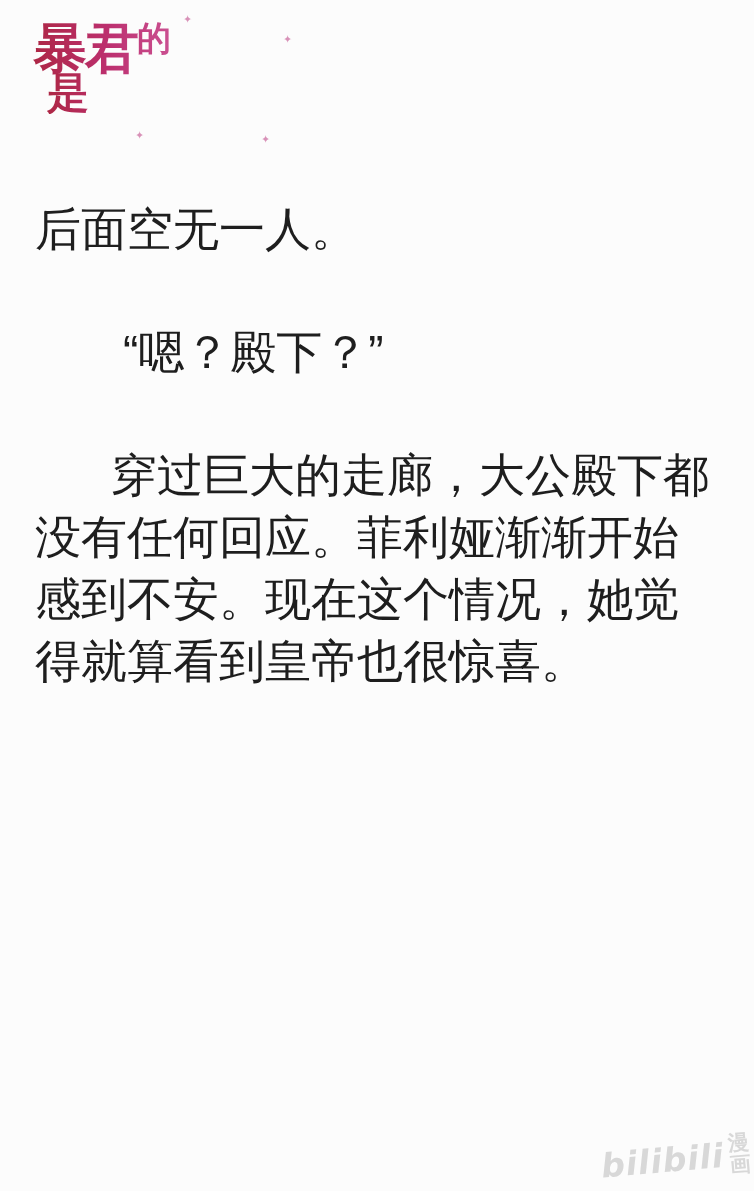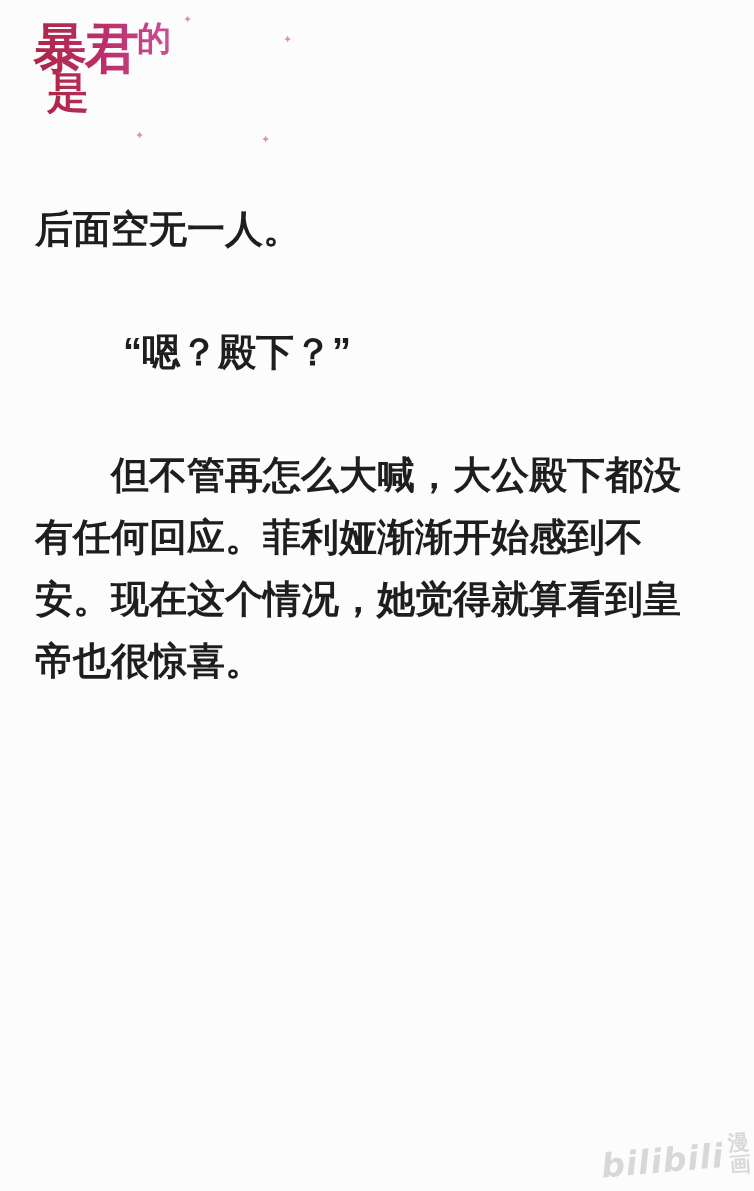--- a/index.html
+++ b/index.html
@@ -47,26 +47,25 @@
   .sp4 { left: 228px; top: 112px; }
 
   
   .content {
     position: absolute;
     left: 35px; top: 198px;
     width: 685px;
     color: #1e1e1e;
   }
   .content p {
-    font-size: 38px;
+    font-size: 46px;
     line-height: 62px;
     margin: 0 9px 61px 0;
     letter-spacing: 0;
     word-break: break-all;
-    font-weight: bold;
   }
   .content p:last-child { margin-bottom: 0; }
   .indent-body { text-indent: 76px; }
   .indent-dialogue { text-indent: 88px; }
 
   
   .watermark {
     position: absolute;
     right: 4px; bottom: 10px;
     display: flex;
@@ -106,21 +105,21 @@
         <span class="seg-sm">的</span>
     </div>
     <div class="logo-line logo-line2">
       <span class="seg-md">是</span>
     </div>
   </div>
 
   <div class="content">
     <p>后面空无一人。</p>
     <p class="indent-dialogue">“嗯？殿下？”</p>
-    <p class="indent-body">但不管再怎么大喊，大公殿下都没有任何回应。菲利娅渐渐开始感到不安。现在这个情况，她觉得就算看到皇帝也很惊喜。</p>
+    <p class="indent-body">穿过巨大的走廊，大公殿下都没有任何回应。菲利娅渐渐开始感到不安。现在这个情况，她觉得就算看到皇帝也很惊喜。</p>
   </div>
 
   <div class="watermark">
     <span class="wm-brand">bilibili</span>
     <span class="wm-suffix">
       <span>漫</span>
       <span>画</span>
     </span>
   </div>
 

